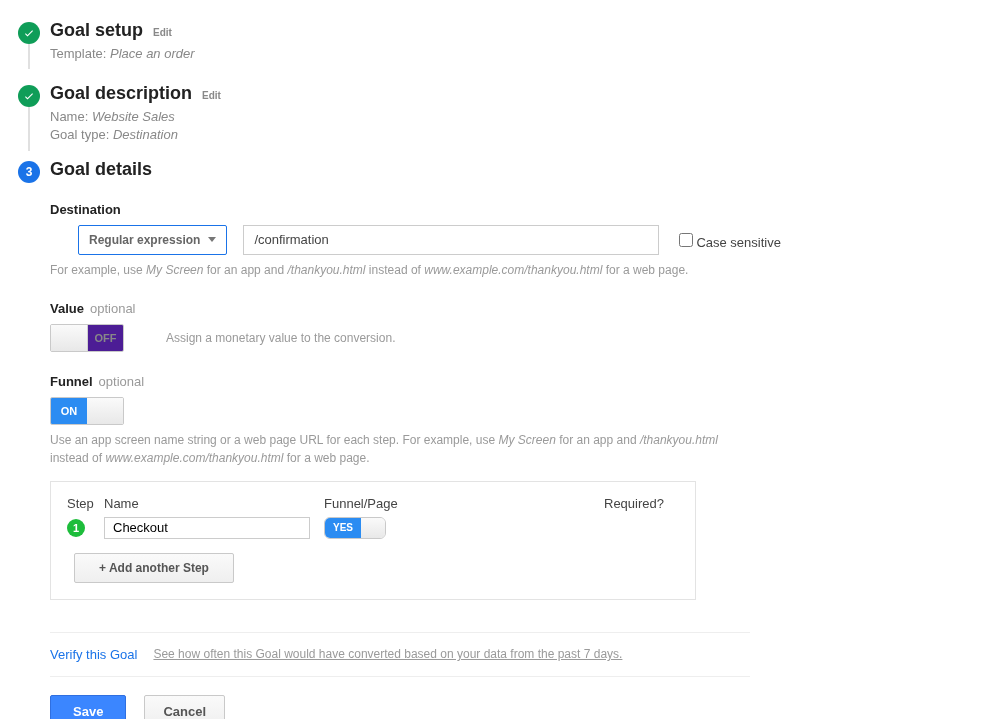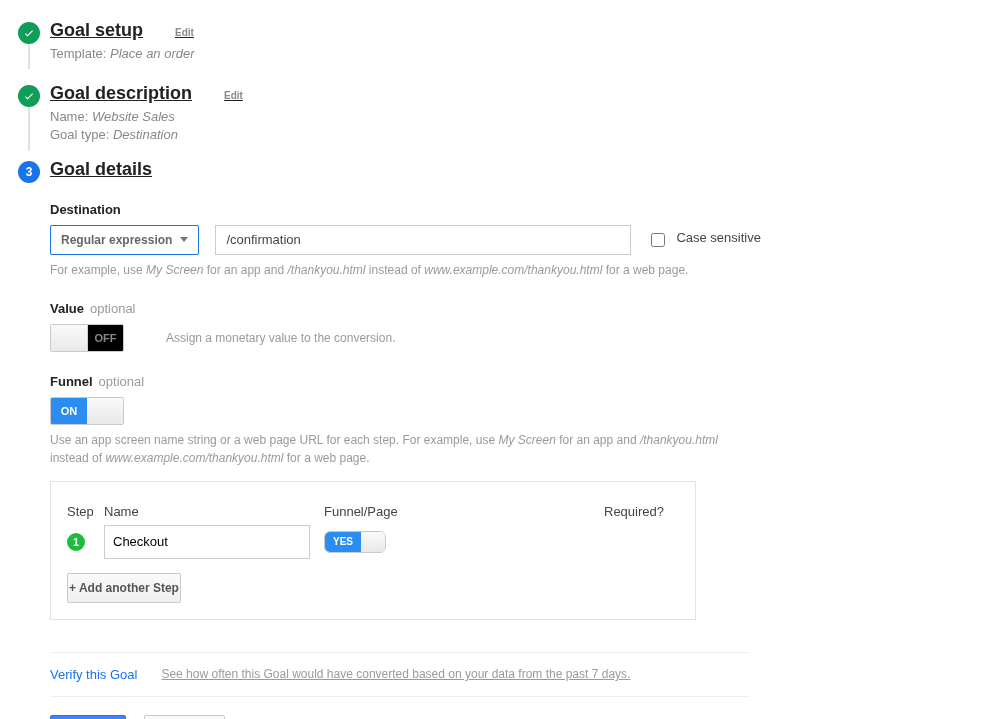--- a/index.html
+++ b/index.html
@@ -22,21 +22,21 @@
   }
   .badge-green { background: #0f9d58; }
   .badge-blue  { background: #1a73e8; }
   .v-line {
     position: absolute;
     left: 10px; top: 24px; bottom: -6px;
     width: 2px; background: #e0e0e0;
   }
   .step-title {
     font-size: 18px; color: #222; margin: 0 0 4px 0;
-    display: flex; align-items: baseline; gap: 32px; text-decoration: underline;
+    display: flex; align-items: baseline; gap: 10px;
   }
   .step-title .edit {
     font-size: 10px; color: #888;
   }
   .step-meta { font-size: 13px; color: #888; line-height: 1.4; }
   .step-meta em { font-style: italic; color: #888; }
 
   .section-h {
     font-size: 13px; font-weight: bold; color: #222;
     margin: 22px 0 8px 0;
@@ -45,99 +45,100 @@
 
   .dest-row { display: flex; align-items: center; gap: 16px; }
   .regex-btn {
     display: inline-flex; align-items: center; gap: 8px;
     border: 1px solid #1a73e8; border-radius: 2px;
     background: #fff; color: #666;
     font-size: 12px; font-weight: bold;
     padding: 7px 10px;
     line-height: 14px;
     cursor: pointer;
+    margin-left: 28px;
   }
   .caret-down {
     width: 0; height: 0;
     border-left: 4px solid transparent;
     border-right: 4px solid transparent;
     border-top: 5px solid #777;
   }
   .text-input {
     border: 1px solid #ccc; background: #fff;
     height: 30px; padding: 4px 10px;
     font-size: 13px; color: #444;
     width: 416px;
   }
   .chk {
-    display: inline-flex; align-items: flex-start; gap: 8px;
+    display: inline-flex; align-items: flex-end; 
     color: #444; font-size: 13px;
   }
   .chk input { width: 14px; height: 14px; }
 
   .helptext { font-size: 12px; color: #9a9a9a; margin-top: 6px; line-height: 1.5; }
   .helptext em { font-style: italic; }
 
   .toggle {
     display: inline-flex; border: 1px solid #c9c9c9; border-radius: 2px;
     overflow: hidden; height: 28px;
     user-select: none;
   }
   .toggle div {
     width: 36px; display: flex; align-items: center; justify-content: center;
     font-size: 11px; font-weight: bold;
   }
   .toggle .knob { background: linear-gradient(#fafafa,#e8e8e8); }
   .toggle .on  { background: #2b8cf2; color: #fff; }
-  .toggle .off { background: #000000; color: #888; border-left: 1px solid #d0d0d0;}
+  .toggle .off { background: #4c1d95; color: #888; border-left: 1px solid #d0d0d0;}
 
   .toggle-row { display: flex; align-items: center; gap: 18px; }
   .toggle-row .hint { color: #9a9a9a; font-size: 12px; margin-left: 24px; }
 
   .steps-box {
     border: 1px solid #e3e3e3; padding: 14px 16px 16px 16px;
     margin-top: 14px; width: 646px;
   }
-  .steps-hdr { display: flex; align-items: center; margin-bottom: 6px; margin-top: 8px; }
+  .steps-hdr { display: flex; align-items: center; margin-bottom: 6px; }
   .steps-hdr .col-step { width: 37px; font-size: 13px; color: #444; }
   .steps-hdr .col-name { width: 220px; font-size: 13px; color: #444; }
   .steps-hdr .col-page { width: 280px; font-size: 13px; color: #444; }
   .steps-hdr .col-req  { flex: 1; font-size: 13px; color: #444; }
 
   .steps-row { display: flex; align-items: center; gap: 0; }
   .steps-row .numcircle {
     width: 18px; height: 18px; border-radius: 50%; background: #1dbd3b;
     color: #fff; font-size: 11px; font-weight: bold;
     display: flex; align-items: center; justify-content: center;
     margin-right: 19px;
   }
-  .steps-row .name-in { width: 206px; height: 34px; border:1px solid #ccc; padding:4px 8px; font-size:13px; margin-right: 14px; }
+  .steps-row .name-in { width: 206px; height: 22px; border:1px solid #ccc; padding:4px 8px; font-size:13px; margin-right: 14px; }
   .steps-row .page-in { width: 278px; height: 30px; border:1px solid #ccc; padding:4px 8px; font-size:13px; margin-right: 20px; }
 
   .yes-toggle {
     display: inline-flex; border: 1px solid #c9c9c9; border-radius: 6px;
     overflow: hidden; height: 22px;
   }
   .yes-toggle .yes { width: 36px; background:#2b8cf2; color:#fff; font-size:10px; font-weight:bold; display:flex; align-items:center; justify-content:center; }
   .yes-toggle .kn  { width: 24px; background: linear-gradient(#fafafa,#e8e8e8); }
 
   .add-step {
     margin-top: 14px;
     background: linear-gradient(#fafafa,#efefef);
     border: 1px solid #c9c9c9; border-radius: 2px;
     font-size: 12px; font-weight: bold; color: #555;
-    padding: 7px 1px; cursor: pointer;
+    padding: 7px 24px; cursor: pointer; margin-left: 7px;
   }
 
   .verify-row {
     margin-top: 32px;
     border-top: 1px solid #eee;
     border-bottom: 1px solid #eee;
     padding: 14px 0;
-    display: flex; align-items: center; gap: 24px;
+    display: flex; align-items: center; gap: 16px;
     width: 700px;
   }
   .verify-link { color: #1a73e8; font-size: 13px; }
   .verify-hint { color: #9a9a9a; font-size: 12px; text-decoration: underline; }
 
   .btn-row { margin-top: 18px; display: flex; gap: 18px; }
   .btn-primary {
     background: #3b86ff; color: #fff; border: 1px solid #2f6fe0;
     border-radius: 2px; font-size: 13px; font-weight: bold;
     padding: 8px 22px; cursor: pointer;

